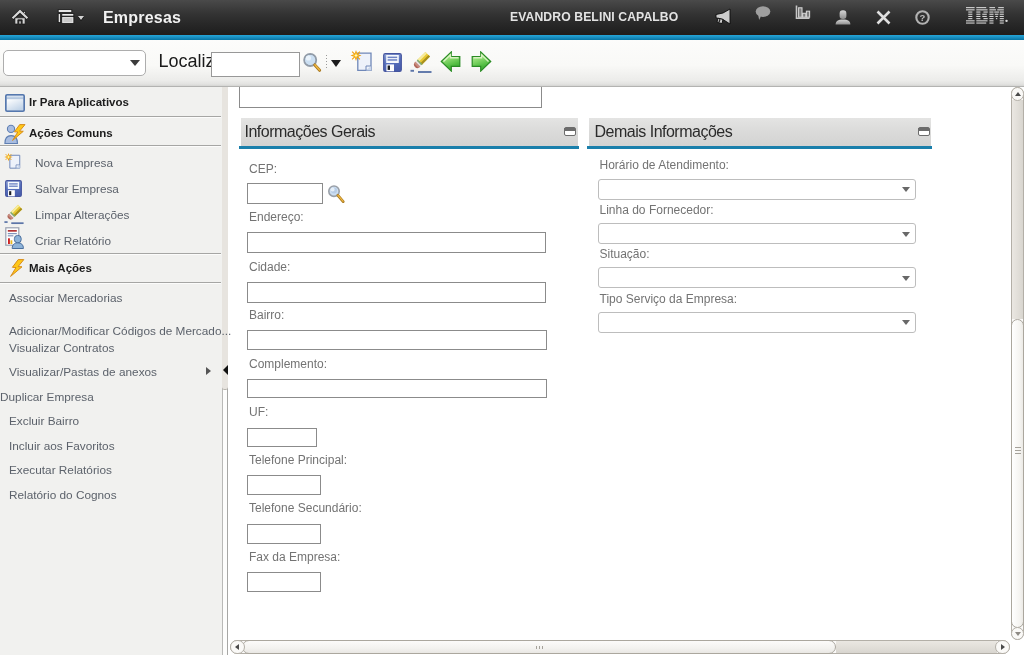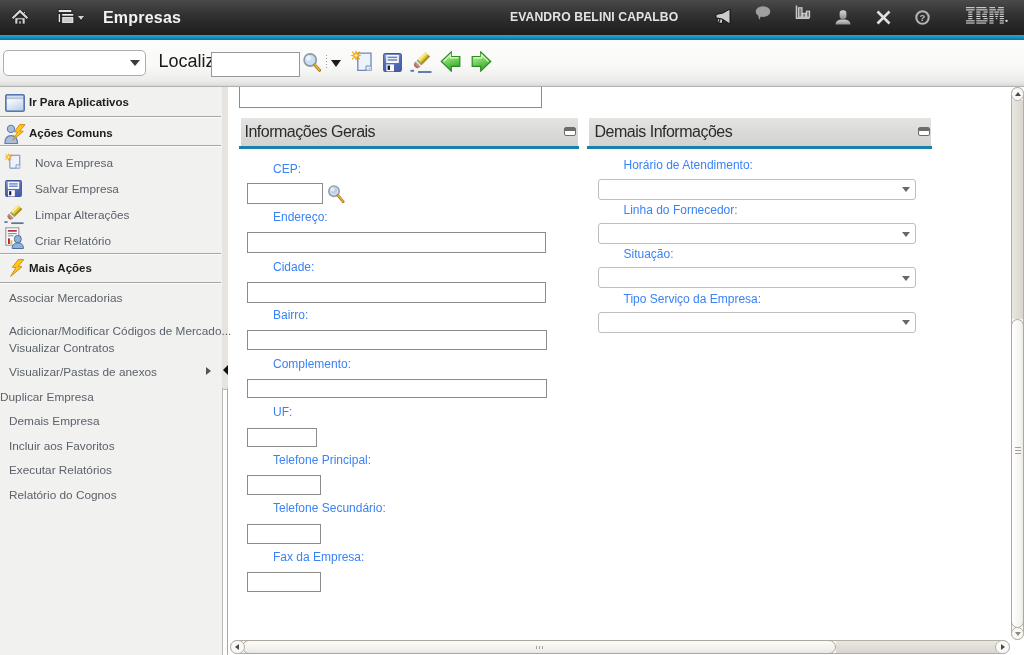--- a/index.html
+++ b/index.html
@@ -28,21 +28,21 @@
 #gthumb{left:222px;top:87px;width:6px;height:303px;background:#e7e4df;border-bottom:1px solid #b3afa8;border-radius:0 0 3px 3px;box-sizing:border-box;}
 #garrow{left:222.5px;top:365px;width:0;height:0;border-top:5px solid transparent;border-bottom:5px solid transparent;border-right:5px solid #111;}
 
 #content{left:228px;top:87px;width:783px;height:550px;background:#fff;overflow:hidden;}
 .secbar{position:absolute;height:28px;background:linear-gradient(180deg,#e4e4e3 0%,#dbdbda 45%,#d3d3d2 100%);}
 .secbar .t{position:absolute;left:4px;top:5px;font-size:16px;letter-spacing:-0.5px;color:#2b2b2b;}
 
 .minico{position:absolute;top:9.5px;width:10.5px;height:7px;border:1.6px solid #6c6c6c;border-radius:2px;background:#fff;}
 .minico:before{content:"";position:absolute;left:-0.4px;top:-0.2px;width:11px;height:3px;background:#6c6c6c;}
 .blueline{position:absolute;height:2.4px;background:#1a7fab;}
-.flabel{position:absolute;font-size:12px;color:#3b82f6;margin-left:24px;}
+.flabel{position:absolute;font-size:12px;color:#737373;}
 .finput{position:absolute;border:1px solid #8b8b8b;background:#fff;}
 .fselect{position:absolute;border:1px solid #bdbdbd;border-radius:3px;background:#fff;}
 .selarr{position:absolute;width:0;height:0;border-left:4.8px solid transparent;border-right:4.8px solid transparent;border-top:5.8px solid #686868;}
 
 #vsb{left:1011px;top:87px;width:13px;height:553px;background:#fbfaf9;border:1px solid #b3afa7;border-radius:7px;box-sizing:border-box;}
 #vsb-gray{left:1012px;top:100px;width:11px;height:219px;background:linear-gradient(90deg,#eae7e2 0%,#e0ddd7 60%,#d8d5cf 100%);}
 #vsb-up{left:1011px;top:87px;width:13px;height:14px;background:#faf9f7;border:1px solid #b3afa7;border-radius:7px;box-sizing:border-box;}
 #vsb-up:before{content:"";position:absolute;left:2.6px;top:4.2px;border-left:3.4px solid transparent;border-right:3.4px solid transparent;border-bottom:4.4px solid #4a4a4a;}
 #vsb-dn{left:1011px;top:627px;width:13px;height:13px;background:#faf9f7;border:1px solid #b3afa7;border-radius:7px;box-sizing:border-box;}
 #vsb-dn:before{content:"";position:absolute;left:2.6px;top:4.4px;border-left:3.4px solid transparent;border-right:3.4px solid transparent;border-top:4px solid #8e8a84;}
@@ -323,21 +323,21 @@
     <path d="M10.2 0.6 L4.4 8.3 L8 8.5 L2.6 17.4 L14 7.8 L10.1 7.6 L15.8 0.6 Z" fill="#ffc818" stroke="#d78c1a" stroke-width="1"></path>
   </svg>
 <div class="abs shead" style="left:29px;top:262px">Mais Ações</div>
 <div class="ssep" style="top:282px"></div>
 <div class="abs sitem" style="left:9px;top:291px">Associar Mercadorias</div>
 <div class="abs sitem" style="left:9px;top:324px">Adicionar/Modificar Códigos de Mercado...</div>
 <div class="abs sitem" style="left:9px;top:341px">Visualizar Contratos</div>
 <div class="abs sitem" style="left:9px;top:365px">Visualizar/Pastas de anexos</div>
 <div class="abs" style="left:206px;top:367px;width:0;height:0;border-top:4px solid transparent;border-bottom:4px solid transparent;border-left:5px solid #555"></div>
 <div class="abs sitem" style="left:0;top:390px">Duplicar Empresa</div>
-<div class="abs sitem" style="left:9px;top:414px">Demais Empresa</div>
+<div class="abs sitem" style="left:9px;top:414px">Excluir Bairro</div>
 <div class="abs sitem" style="left:9px;top:439px">Incluir aos Favoritos</div>
 <div class="abs sitem" style="left:9px;top:463px">Executar Relatórios</div>
 <div class="abs sitem" style="left:9px;top:488px">Relatório do Cognos</div>
 
 <div class="finput abs" style="left:238.5px;top:87px;width:301px;height:20px;border-top:none;border-color:#8b8b8b"></div>
 <div class="secbar abs" style="left:240.5px;top:117.5px;width:337.5px">
     <span class="t">Informações Gerais</span>
     <span class="minico" style="left:323px"></span>
   </div>
 <div class="blueline abs" style="left:239px;top:146.2px;width:339.5px"></div>

